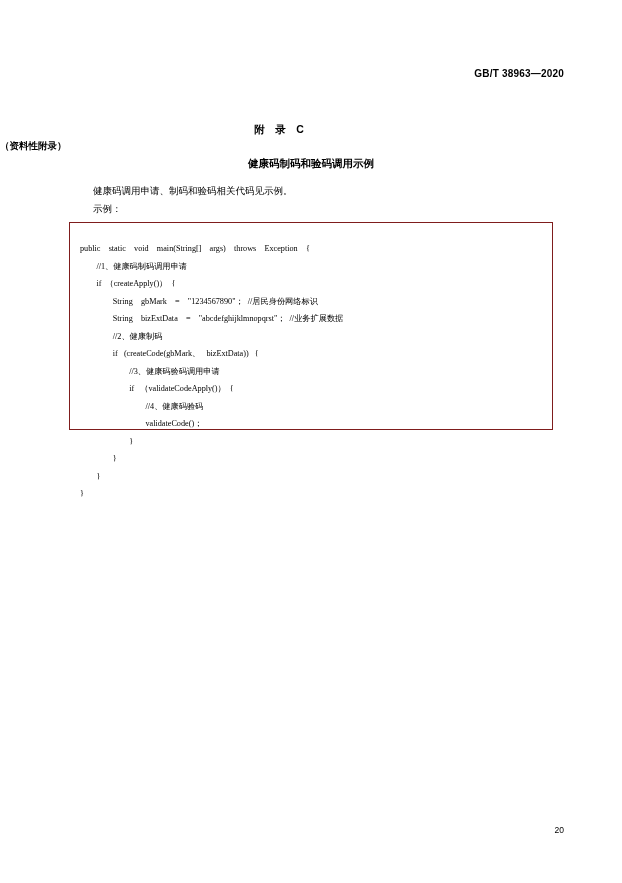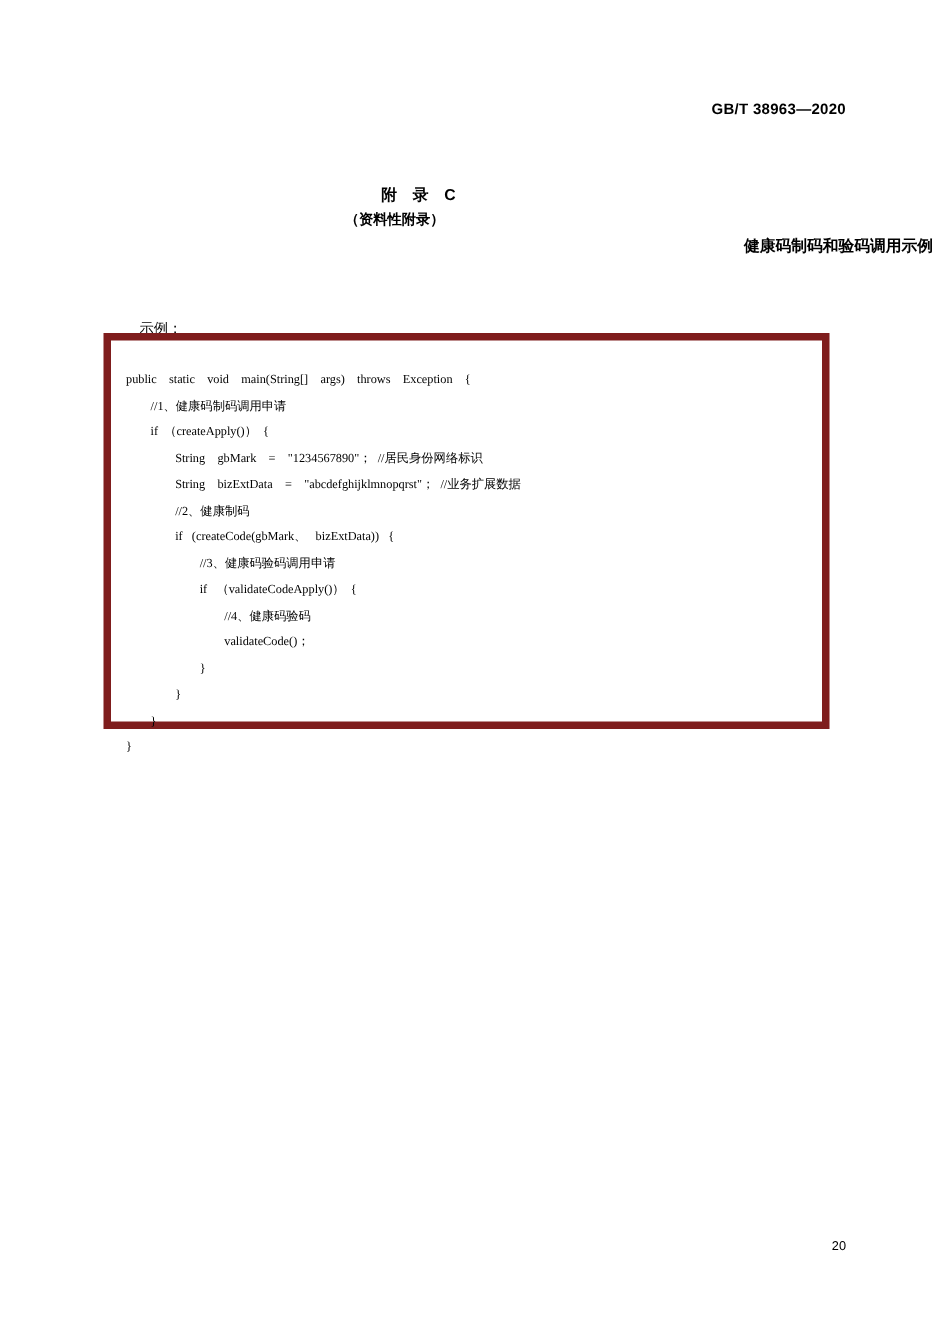--- a/index.html
+++ b/index.html
@@ -34,50 +34,50 @@
     text-align: center;
     font-family: "Liberation Sans", sans-serif;
     font-weight: bold;
     font-size: 10.5px;
   }
   .annex-sub {
     position: absolute;
     top: 140px;
     left: 0;
     width: 526px;
-    text-align: center;
+    text-align: left;
     font-family: "Liberation Sans", sans-serif;
     font-weight: bold;
     font-size: 9.5px;
   }
   .annex-name {
     position: absolute;
     top: 157px;
     left: 0;
     width: 622px;
-    text-align: right;
+    text-align: center;
     font-family: "Liberation Sans", sans-serif;
     font-weight: bold;
     font-size: 10.5px;
   }
   .body-line {
     position: absolute;
     left: 93px;
     font-family: "Liberation Serif", serif;
     font-size: 9.5px;
   }
   .line-1 { top: 185px; }
-  .line-2 { top: 213px; }
+  .line-2 { top: 203px; }
   .code-box {
     position: absolute;
     left: 69px;
     top: 222px;
     width: 484px;
-    height: 264px;
-    border: 5px solid #7f1d1d;
+    height: 208px;
+    border: 1px solid #7f1d1d;
     box-sizing: border-box;
     background: #fff;
   }
   .code {
     position: absolute;
     left: 10px;
     top: 9px;
     font-family: "Liberation Serif", serif;
     font-size: 8.2px;
     line-height: 17.5px;
@@ -98,20 +98,21 @@
 <div class="page">
 
   <div class="header-std">GB/T 38963—2020</div>
 
   <div class="annex-title">附　录　C</div>
 
   <div class="annex-sub">（资料性附录）</div>
 
   <div class="annex-name">健康码制码和验码调用示例</div>
 
+  <div class="body-line line-1">健康码调用申请、制码和验码相关代码见示例。</div>
 
   <div class="body-line line-2">示例：</div>
 
   <div class="code-box">
     <pre class="code">public    static    void    main(String[]    args)    throws    Exception    {
         //1、健康码制码调用申请
         if  （createApply()）  {
                 String    gbMark    =    "1234567890"；  //居民身份网络标识
                 String    bizExtData    =    "abcdefghijklmnopqrst"；  //业务扩展数据
                 //2、健康制码

